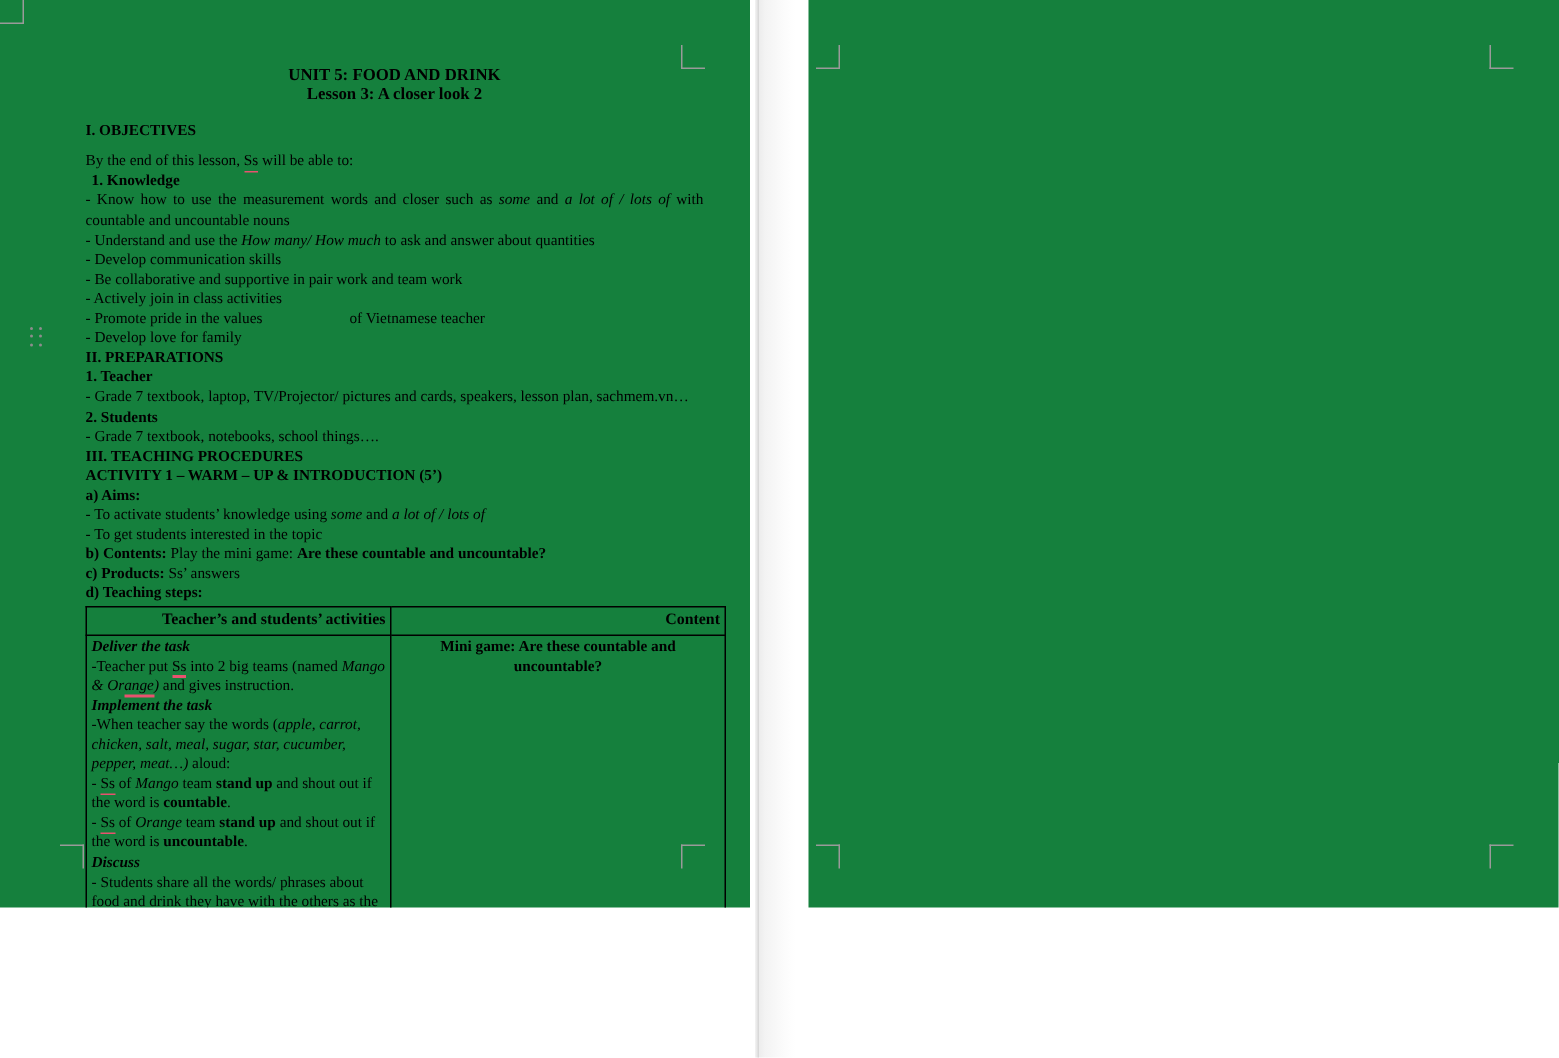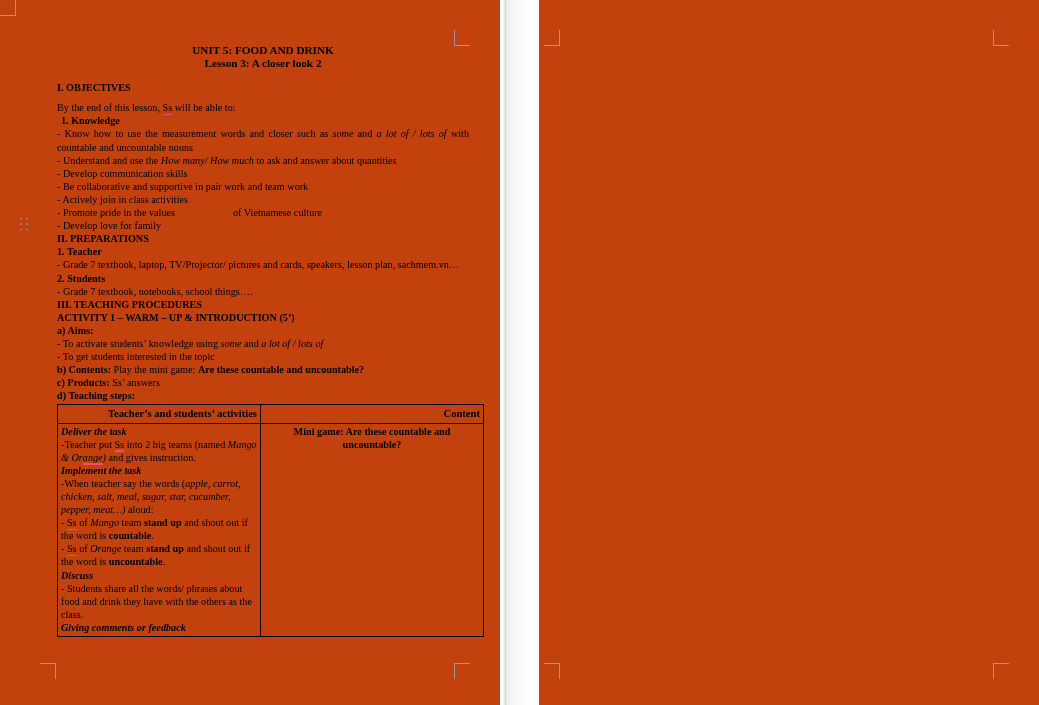--- a/index.html
+++ b/index.html
@@ -15,22 +15,22 @@
     color: #000000;
     position: relative;
   }
   .workspace {
     position: absolute;
     inset: 0;
     display: flex;
   }
   .page {
     position: relative;
-    background: #c2410c;
-    height: 705px;
+    background: #15803d;
+    height: 605px;
     flex: 0 0 auto;
     overflow: hidden;
   }
   .page-left  { width: 500px; }
   .page-gutter {
     width: 39px;
     background: linear-gradient(to right, #ffffff 0px, #ffffff 3px, #e9e9e9 4px, #f3f3f3 10px, #fbfbfb 22px, #ffffff 30px);
     position: relative;
     flex: 0 0 auto;
   }
@@ -176,21 +176,21 @@
       <p class="just">
         <span>- Know how to use the measurement words and closer such as </span><span class="i">some</span><span> and </span><span class="i">a lot of / lots of</span><span> with countable and uncountable nouns</span>
       </p>
       <p>
         <span>- Understand and use the </span><span class="i">How many/ How much</span><span> to ask and answer about quantities</span>
       </p>
       <p>- Develop communication skills</p>
       <p>- Be collaborative and supportive in pair work and team work</p>
       <p>- Actively join in class activities</p>
       <p>
-        <span>- Promote pride in the values</span><span style="display:inline-block;width:58px"></span><span>of Vietnamese culture</span>
+        <span>- Promote pride in the values</span><span style="display:inline-block;width:58px"></span><span>of Vietnamese teacher</span>
       </p>
       <p>- Develop love for family</p>
       <p class="b">II. PREPARATIONS</p>
       <p class="b">1. Teacher</p>
       <p class="just">- Grade 7 textbook, laptop, TV/Projector/ pictures and cards, speakers, lesson plan, sachmem.vn…</p>
       <p class="b">2. Students</p>
       <p>- Grade 7 textbook, notebooks, school things….</p>
       <p class="b">III. TEACHING PROCEDURES</p>
       <p class="b">ACTIVITY 1 – WARM – UP &amp; INTRODUCTION (5’)</p>
       <p class="b">a) Aims:</p>

